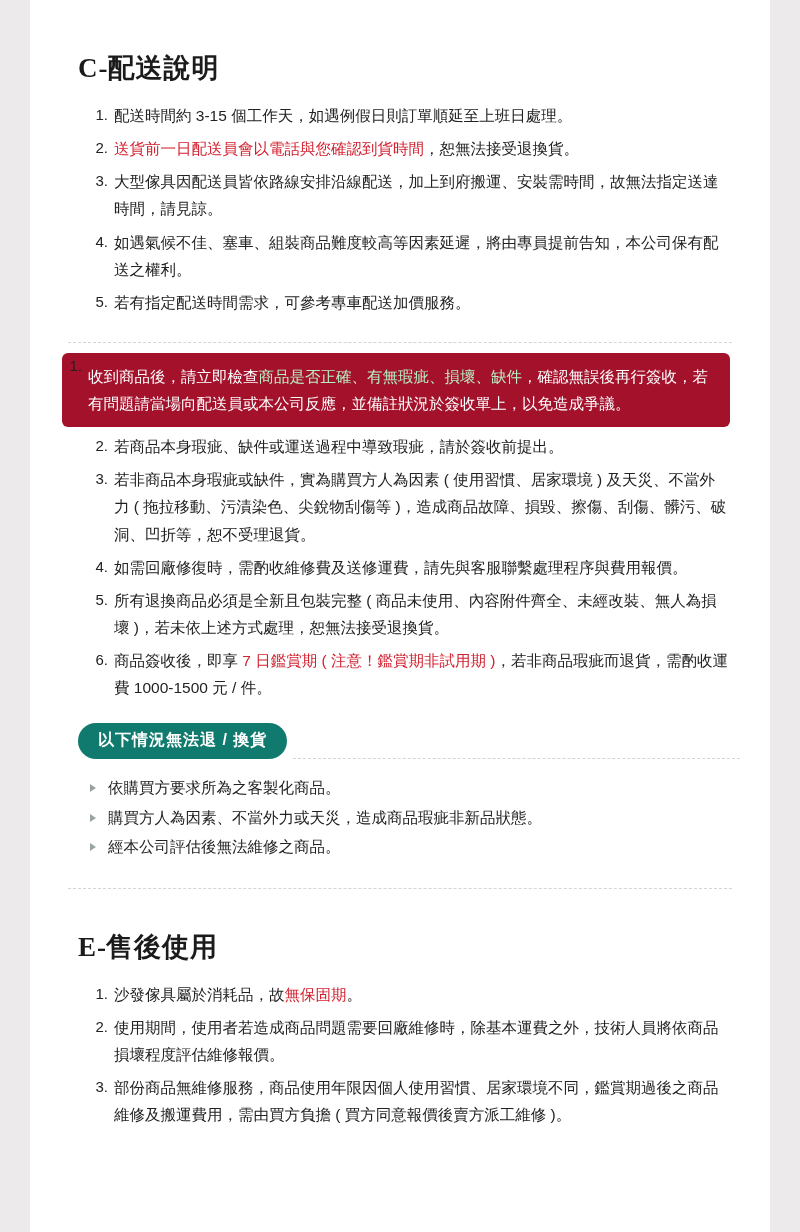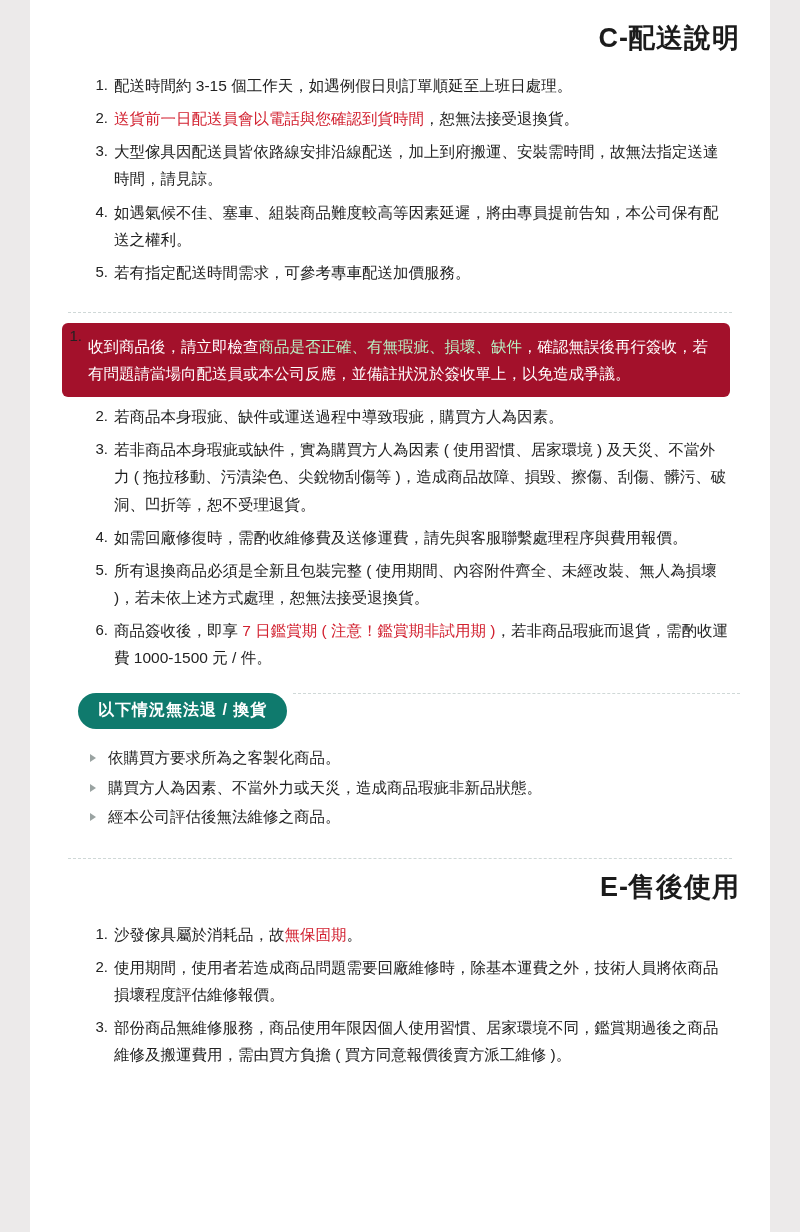--- a/index.html
+++ b/index.html
@@ -16,27 +16,26 @@
     width: 740px;
     margin: 0 auto;
     background: #ffffff;
     min-height: 1232px;
     padding: 10px 30px 30px 30px;
     box-sizing: border-box;
   }
   .section { margin-bottom: 6px; }
 
   h2.section-title {
-    font-family: Liberation Sans, sans-serif;
+    font-family: Liberation Serif, serif;
     font-size: 27px;
     font-weight: bold;
     color: #1b1b1b;
     letter-spacing: 1px;
-    margin: 10px 0 16px 18px;
-    text-align: right;
+    margin: 40px 0 16px 18px;
   }
   .section-title .dash { letter-spacing: 0px; }
 
   ol.list {
     list-style: none;
     counter-reset: item;
     margin: 0;
     padding: 0 10px 0 28px;
   }
   ol.list > li {
@@ -77,21 +76,21 @@
   li.highlight .hl-white { color: #ffffff; }
 
   .divider {
     border-top: 1px dashed #cfd8d7;
     margin: 26px 8px 10px 8px;
   }
 
   
   .pill-row {
     display: flex;
-    align-items: flex-start;
+    align-items: flex-end;
     margin: 22px 0 14px 18px;
   }
   .pill {
     background: #0f7a6d;
     color: #fff;
     font-size: 16px;
     font-weight: bold;
     padding: 7px 20px 8px 20px;
     border-radius: 18px;
     letter-spacing: 1px;
@@ -142,24 +141,24 @@
       <li><span>如遇氣候不佳、塞車、組裝商品難度較高等因素延遲，將由專員提前告知，本公司保有配送之權利。</span></li>
       <li><span>若有指定配送時間需求，可參考專車配送加價服務。</span></li>
     </ol>
   </div>
 
   <div class="divider"></div>
 
   <div class="section">
     <ol class="list">
       <li class="highlight"><span class="hl-white">收到商品後，請立即檢查</span><span class="hl-green">商品是否正確、有無瑕疵、損壞、缺件</span><span class="hl-white">，確認無誤後再行簽收，若有問題請當場向配送員或本公司反應，並備註狀況於簽收單上，以免造成爭議。</span></li>
-      <li><span>若商品本身瑕疵、缺件或運送過程中導致瑕疵，購買方人為因素。</span></li>
+      <li><span>若商品本身瑕疵、缺件或運送過程中導致瑕疵，請於簽收前提出。</span></li>
       <li><span>若非商品本身瑕疵或缺件，實為購買方人為因素 ( 使用習慣、居家環境 ) 及天災、不當外力 ( 拖拉移動、污漬染色、尖銳物刮傷等 )，造成商品故障、損毀、擦傷、刮傷、髒污、破洞、凹折等，恕不受理退貨。</span></li>
       <li><span>如需回廠修復時，需酌收維修費及送修運費，請先與客服聯繫處理程序與費用報價。</span></li>
-      <li><span>所有退換商品必須是全新且包裝完整 ( 使用期間、內容附件齊全、未經改裝、無人為損壞 )，若未依上述方式處理，恕無法接受退換貨。</span></li>
+      <li><span>所有退換商品必須是全新且包裝完整 ( 商品未使用、內容附件齊全、未經改裝、無人為損壞 )，若未依上述方式處理，恕無法接受退換貨。</span></li>
       <li><span>商品簽收後，即享 </span><span class="red">7 日鑑賞期 ( 注意！鑑賞期非試用期 )</span><span>，若非商品瑕疵而退貨，需酌收運費 1000-1500 元 / 件。</span></li>
     </ol>
 
     <div class="pill-row">
       <div class="pill">以下情況無法退 / 換貨</div>
       <div class="pill-line"></div>
     </div>
 
     <ul class="bullets">
       <li><span>依購買方要求所為之客製化商品。</span></li>

